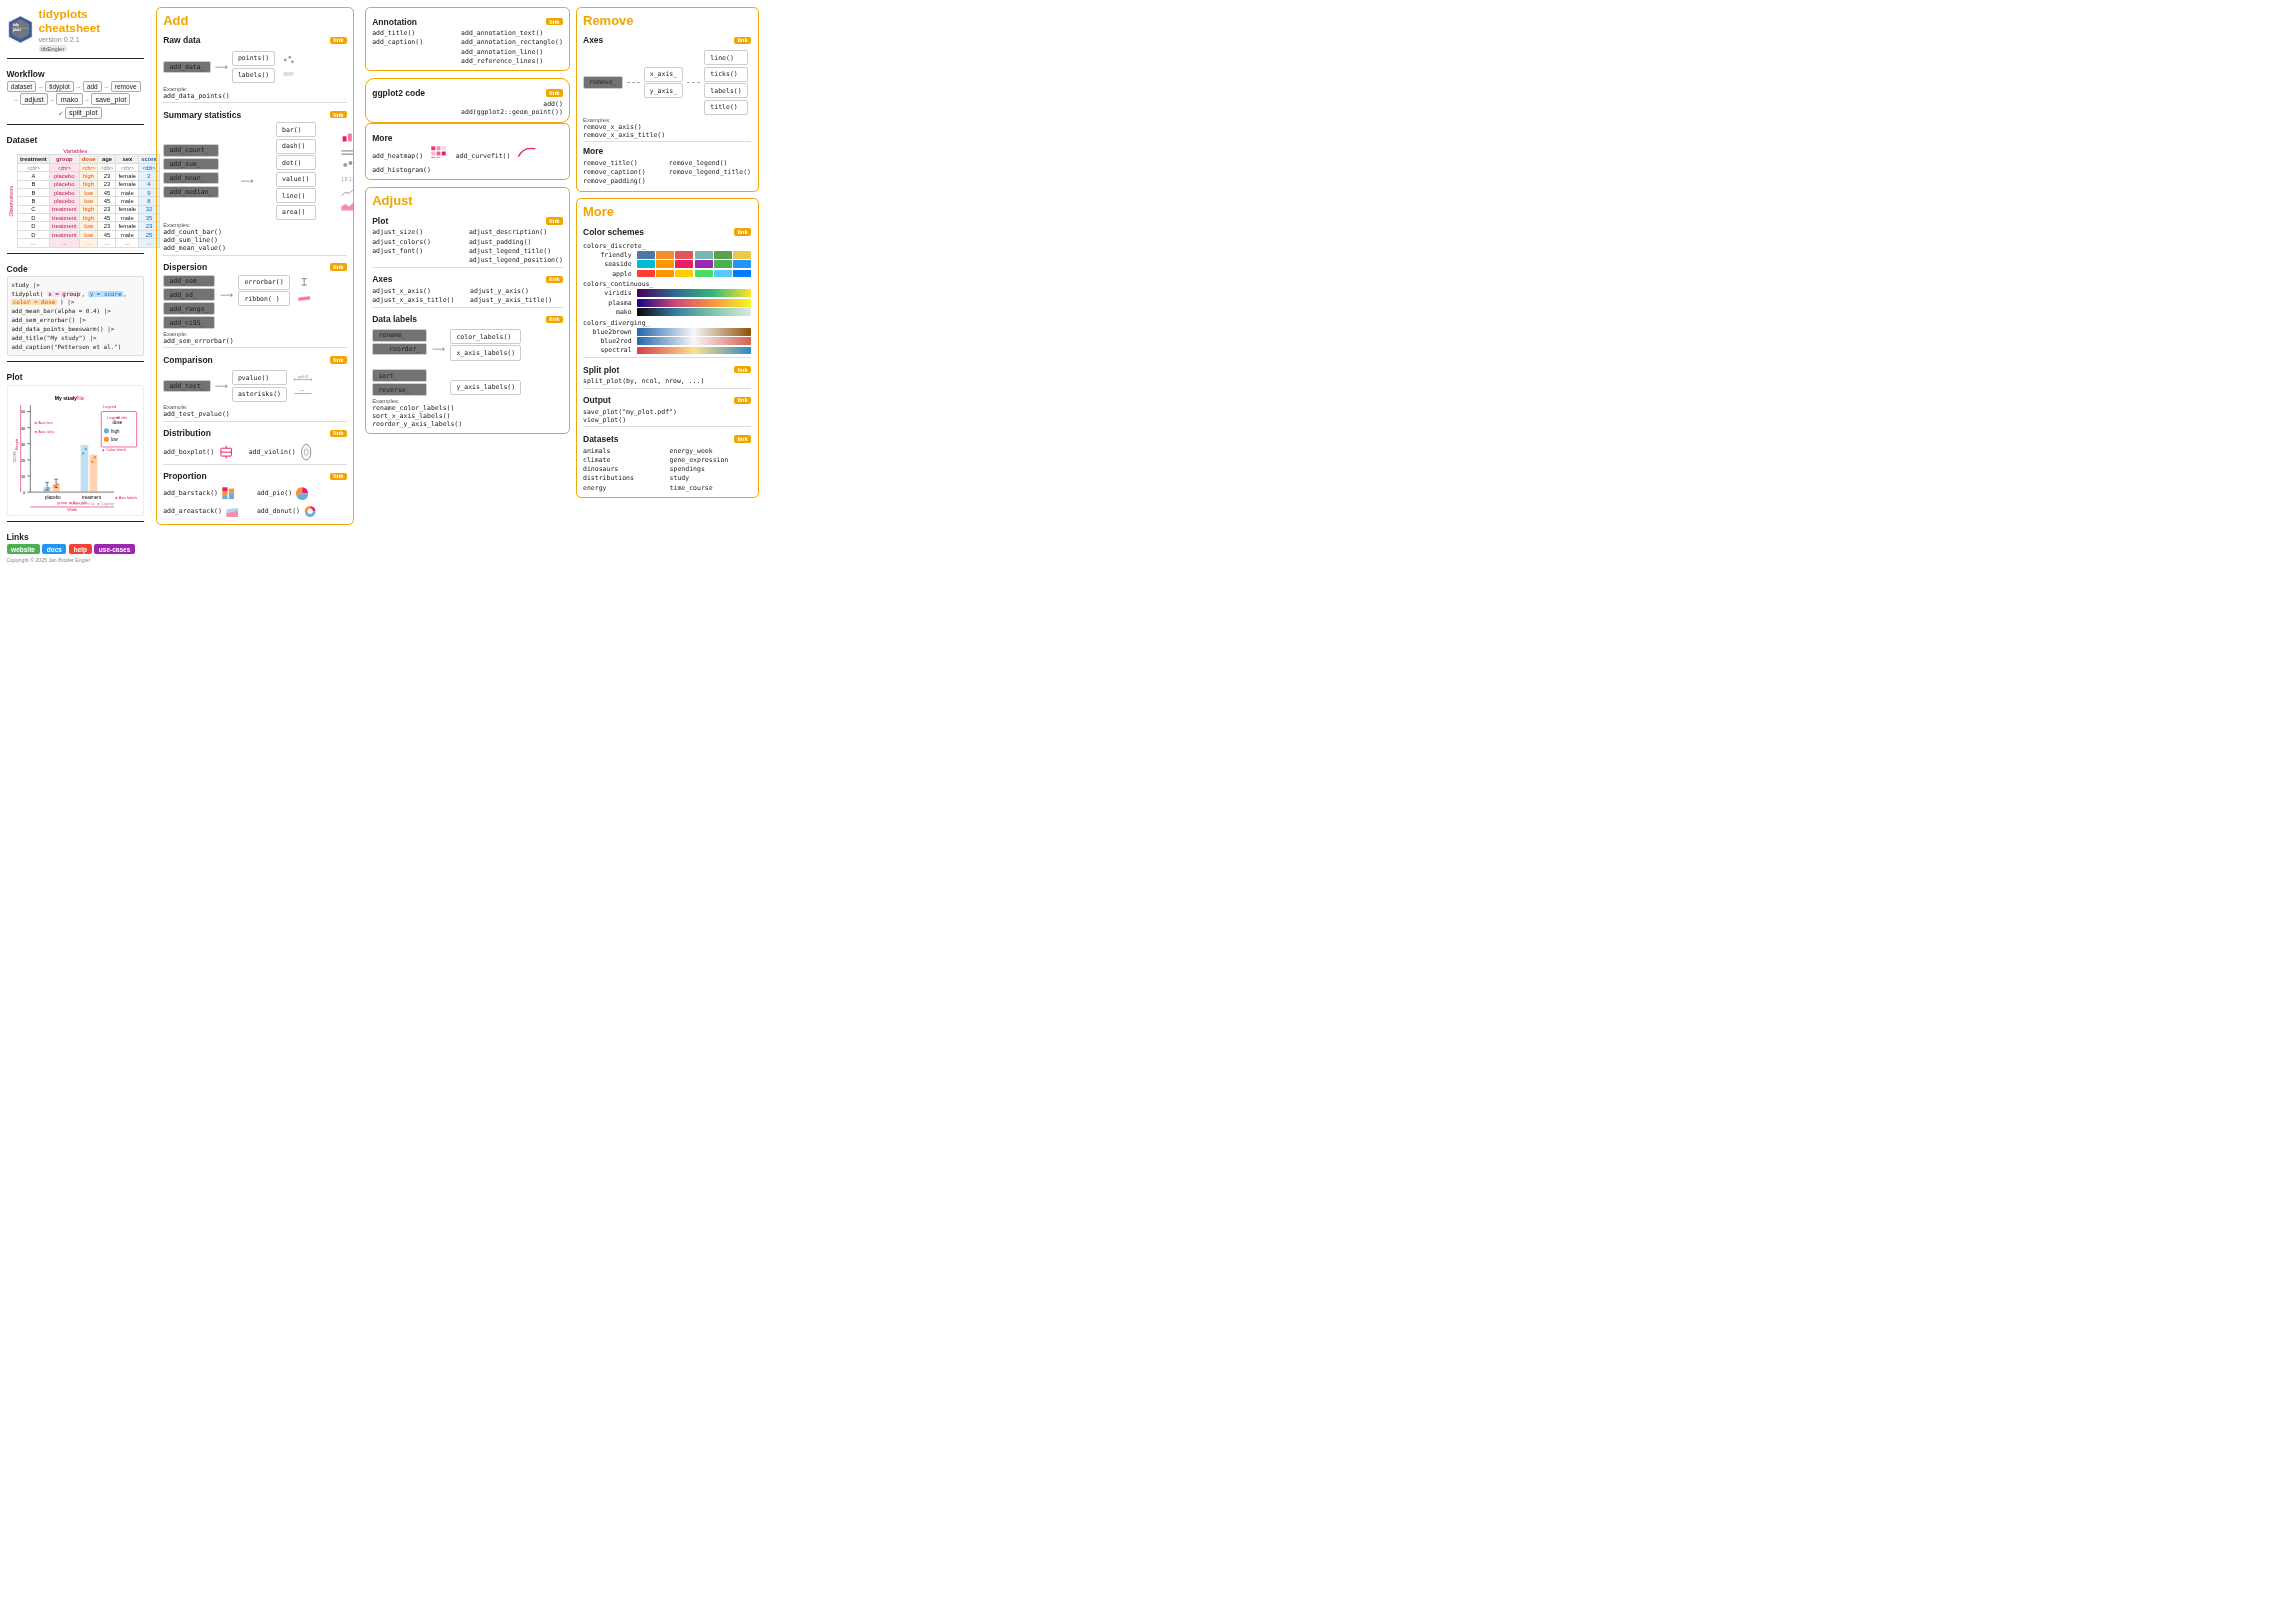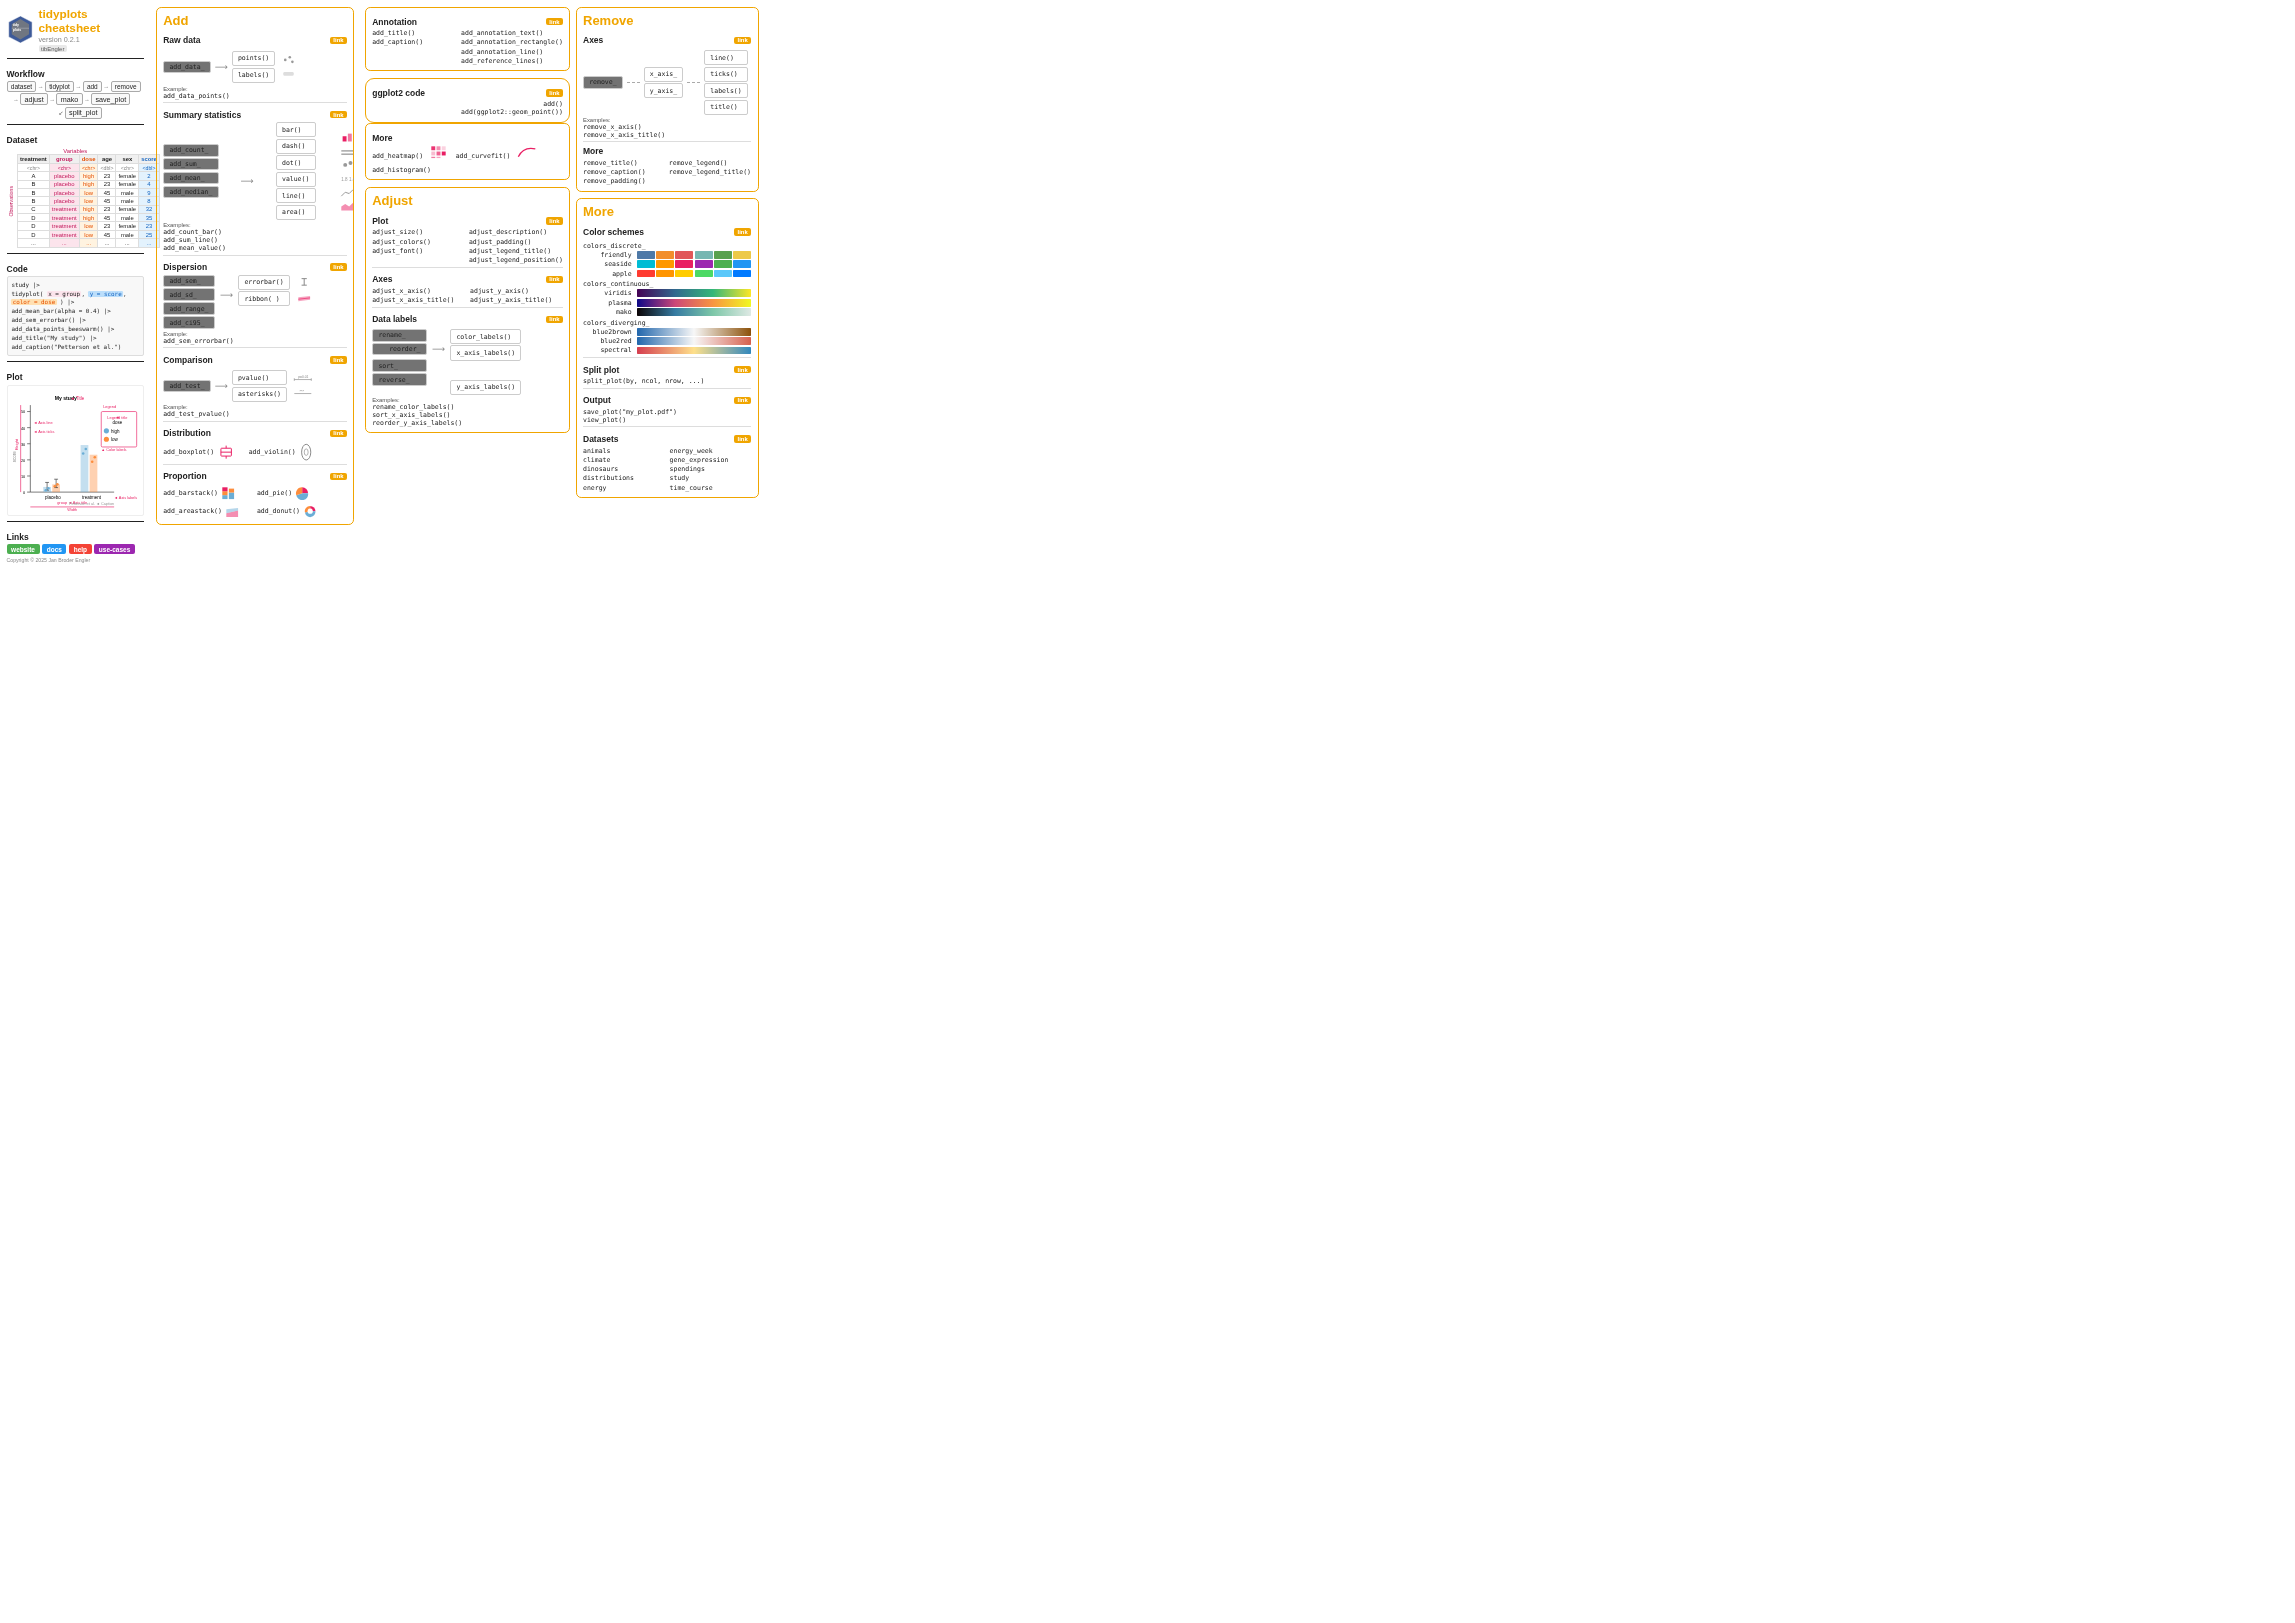--- a/index.html
+++ b/index.html
@@ -847,21 +847,21 @@
       <hr class="section-divider">
 
       <div>
         <div class="header-row">
           <div class="sub-section-title">Data labels</div>
           <span class="link-tag">link</span>
         </div>
         <div style="display:flex; gap:5.2px; align-items:flex-start; margin-top:2px;">
           <div>
             <div class="arrow-box" style="margin-bottom:1.3px;">rename_</div>
-            <div class="arrow-box" style="margin-bottom:4px;padding-left:16px;">reorder_</div>
+            <div class="arrow-box" style="margin-bottom:14px;padding-left:16px;">reorder_</div>
             <div class="arrow-box" style="margin-bottom:1.3px;">sort_</div>
             <div class="arrow-box">reverse_</div>
           </div>
           <span class="arrow-sym" style="margin-top:14.4px;">⟶</span>
           <div>
             <div class="output-box" style="margin-bottom:1.3px;">color_labels()</div>
             <div class="output-box" style="margin-bottom:19px;">x_axis_labels()</div>
             <div class="output-box">y_axis_labels()</div>
           </div>
         </div>

